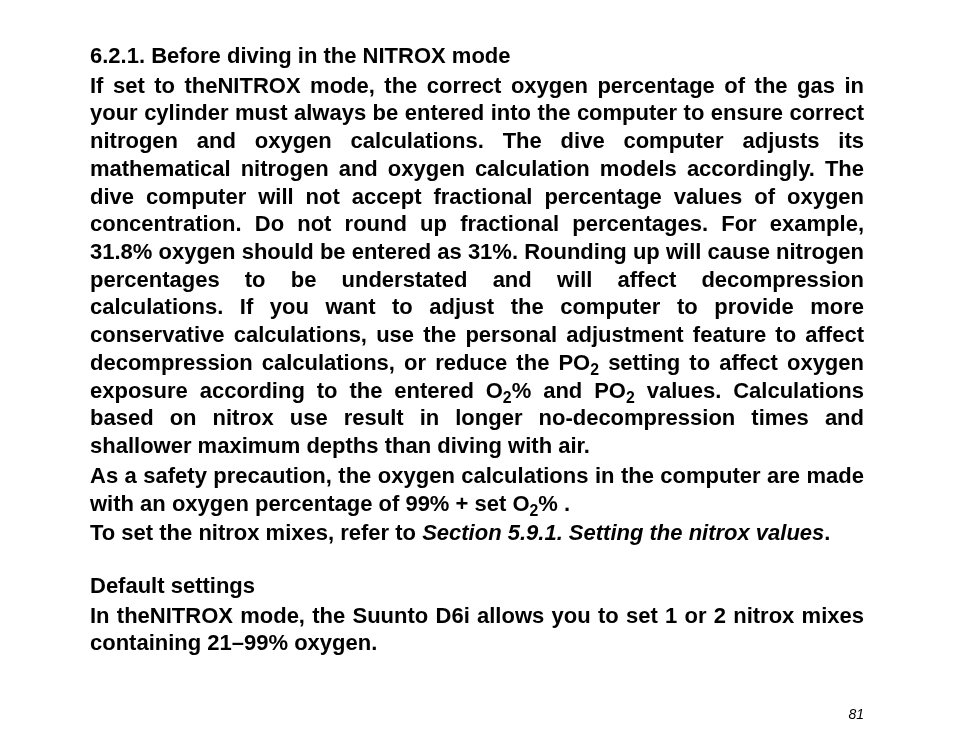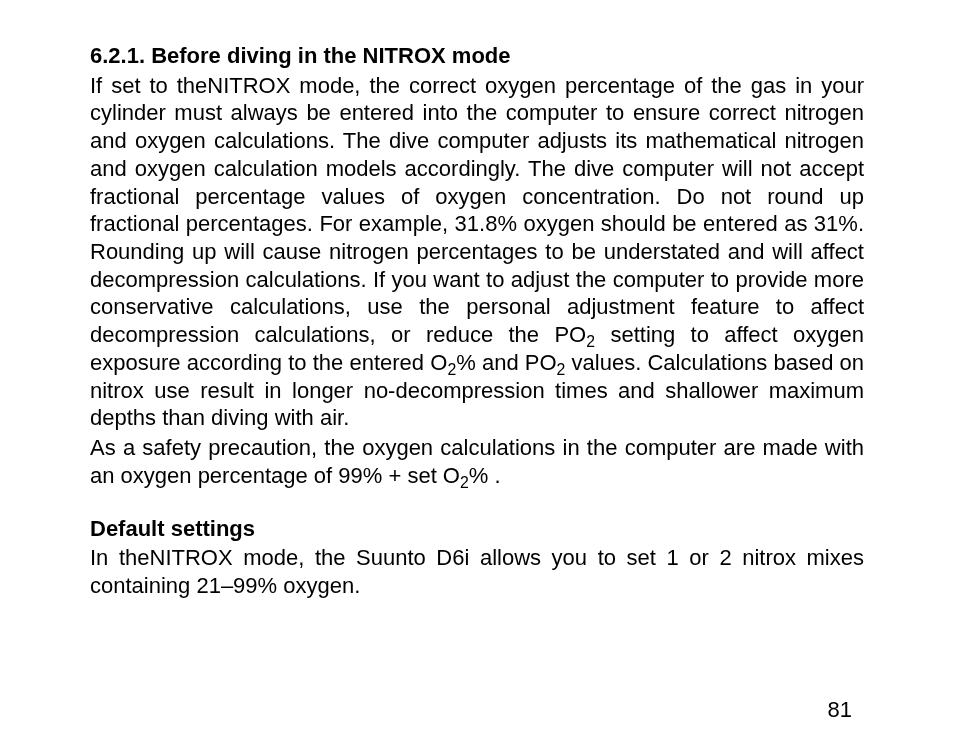--- a/index.html
+++ b/index.html
@@ -25,52 +25,57 @@
     margin-bottom: 2px;
   }
   .subheading {
     font-weight: bold;
     margin-top: 25px;
     margin-bottom: 2px;
   }
   .para {
     text-align: justify;
     margin-bottom: 2px;
+    font-weight: bold;
   }
   .sub {
     font-size: 0.72em;
     vertical-align: sub;
     line-height: 0;
   }
   .ital {
     font-style: italic;
   }
   .pagenum {
     position: absolute;
     bottom: 32px;
-    right: 92px;
-    font-size: 22px;
+    right: 80px;
+    font-size: 14px;
+    font-style: italic;
   }
 </style>
 </head>
 <body>
 
 <div class="page">
 
   <div class="heading">6.2.1. Before diving in the NITROX mode</div>
 
   <div class="para">
     <span>If set to theNITROX mode, the correct oxygen percentage of the gas in your cylinder must always be entered into the computer to ensure correct nitrogen and oxygen calculations. The dive computer adjusts its mathematical nitrogen and oxygen calculation models accordingly. The dive computer will not accept fractional percentage values of oxygen concentration. Do not round up fractional percentages. For example, 31.8% oxygen should be entered as 31%. Rounding up will cause nitrogen percentages to be understated and will affect decompression calculations. If you want to adjust the computer to provide more conservative calculations, use the personal adjustment feature to affect decompression calculations, or reduce the PO</span><span class="sub">2</span><span> setting to affect oxygen exposure according to the entered O</span><span class="sub">2</span><span>% and PO</span><span class="sub">2</span><span> values. Calculations based on nitrox use result in longer no-decompression times and shallower maximum depths than diving with air.</span>
   </div>
 
   <div class="para">
     <span>As a safety precaution, the oxygen calculations in the computer are made with an oxygen percentage of 99% + set O</span><span class="sub">2</span><span>% .</span>
   </div>
 
 
+  <div class="para" style="text-align:left;">
+    <span>To set the nitrox mixes, refer to </span><span class="ital">Section 5.9.1. Setting the nitrox values</span><span>.</span>
+  </div>
 
   <div class="subheading">Default settings</div>
 
   <div class="para">In theNITROX mode, the Suunto D6i allows you to set 1 or 2 nitrox mixes containing 21–99% oxygen.</div>
 
   <div class="pagenum">81</div>
 
 </div>
 
 </body></html>

